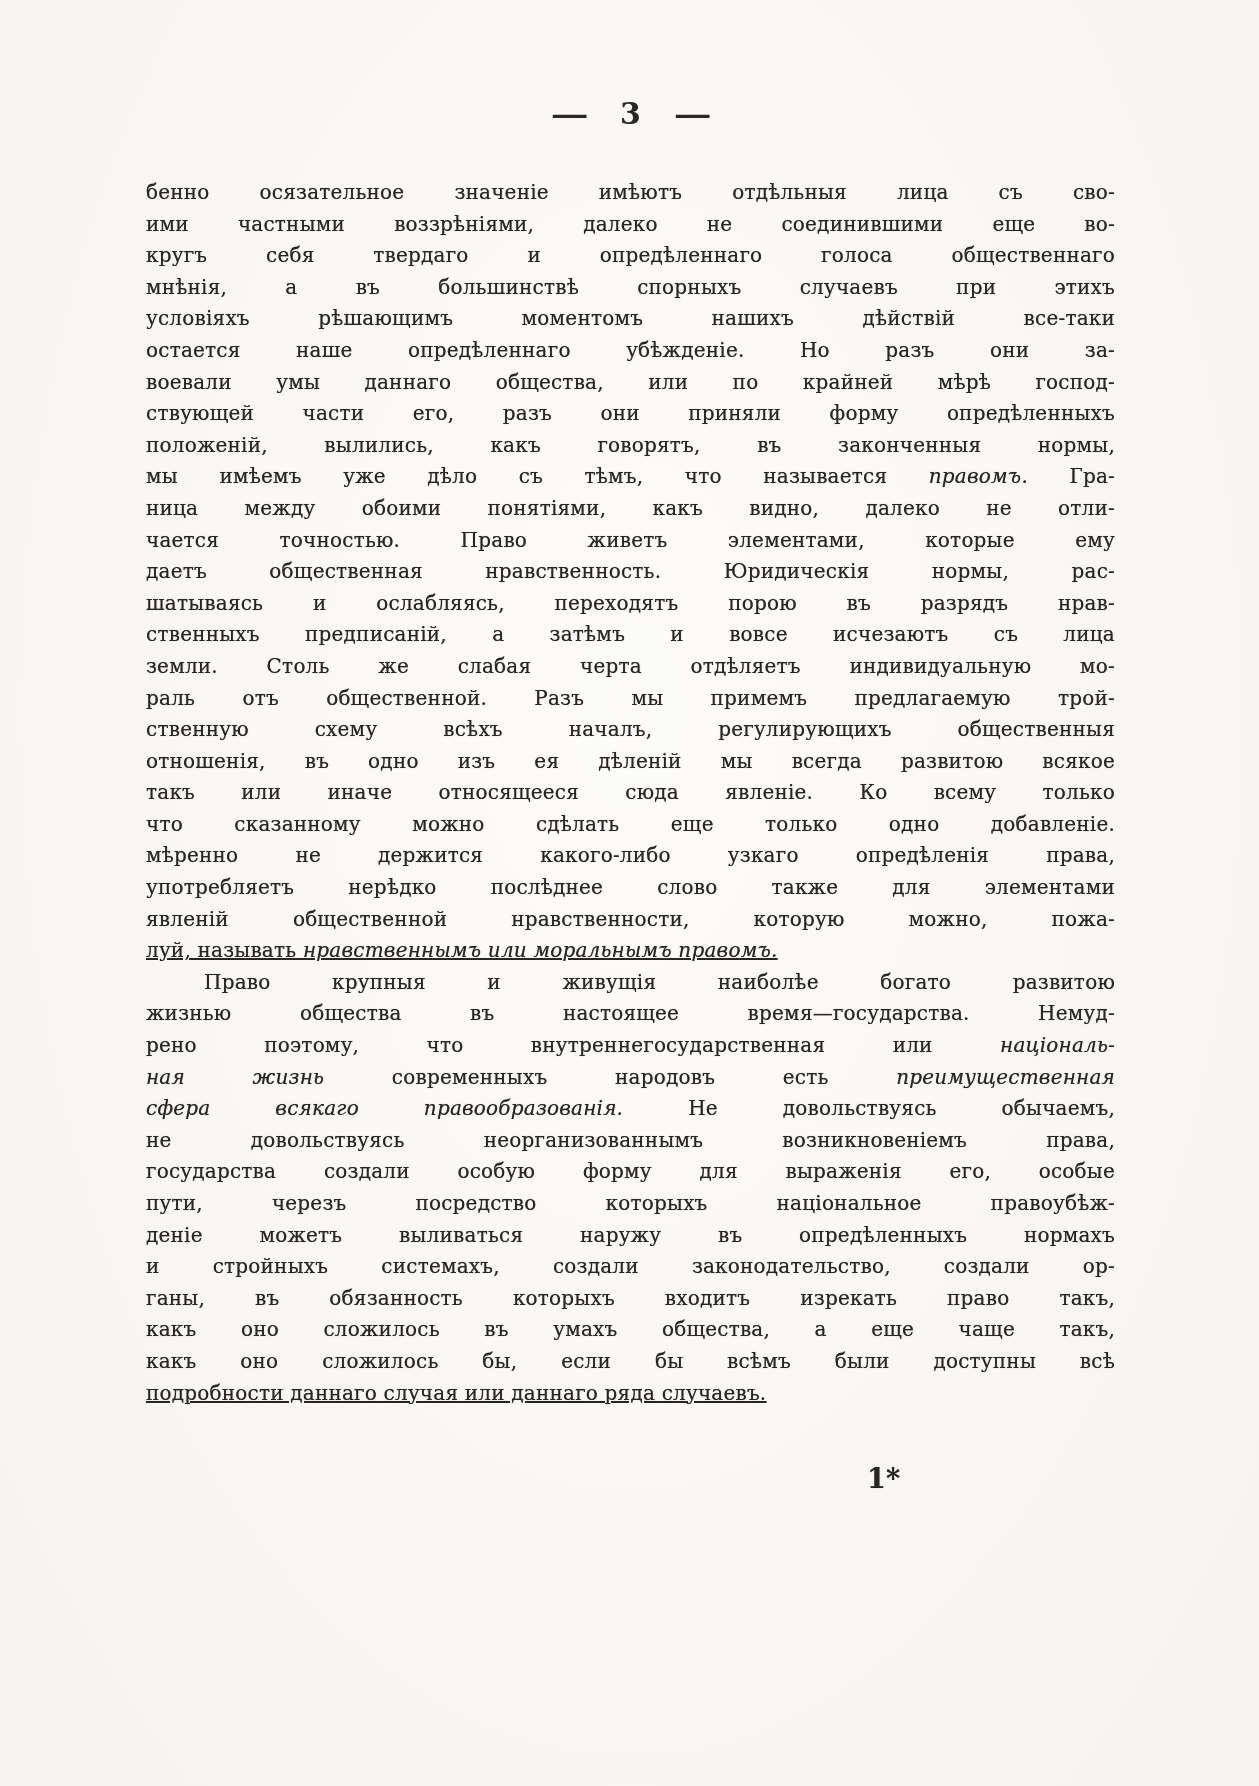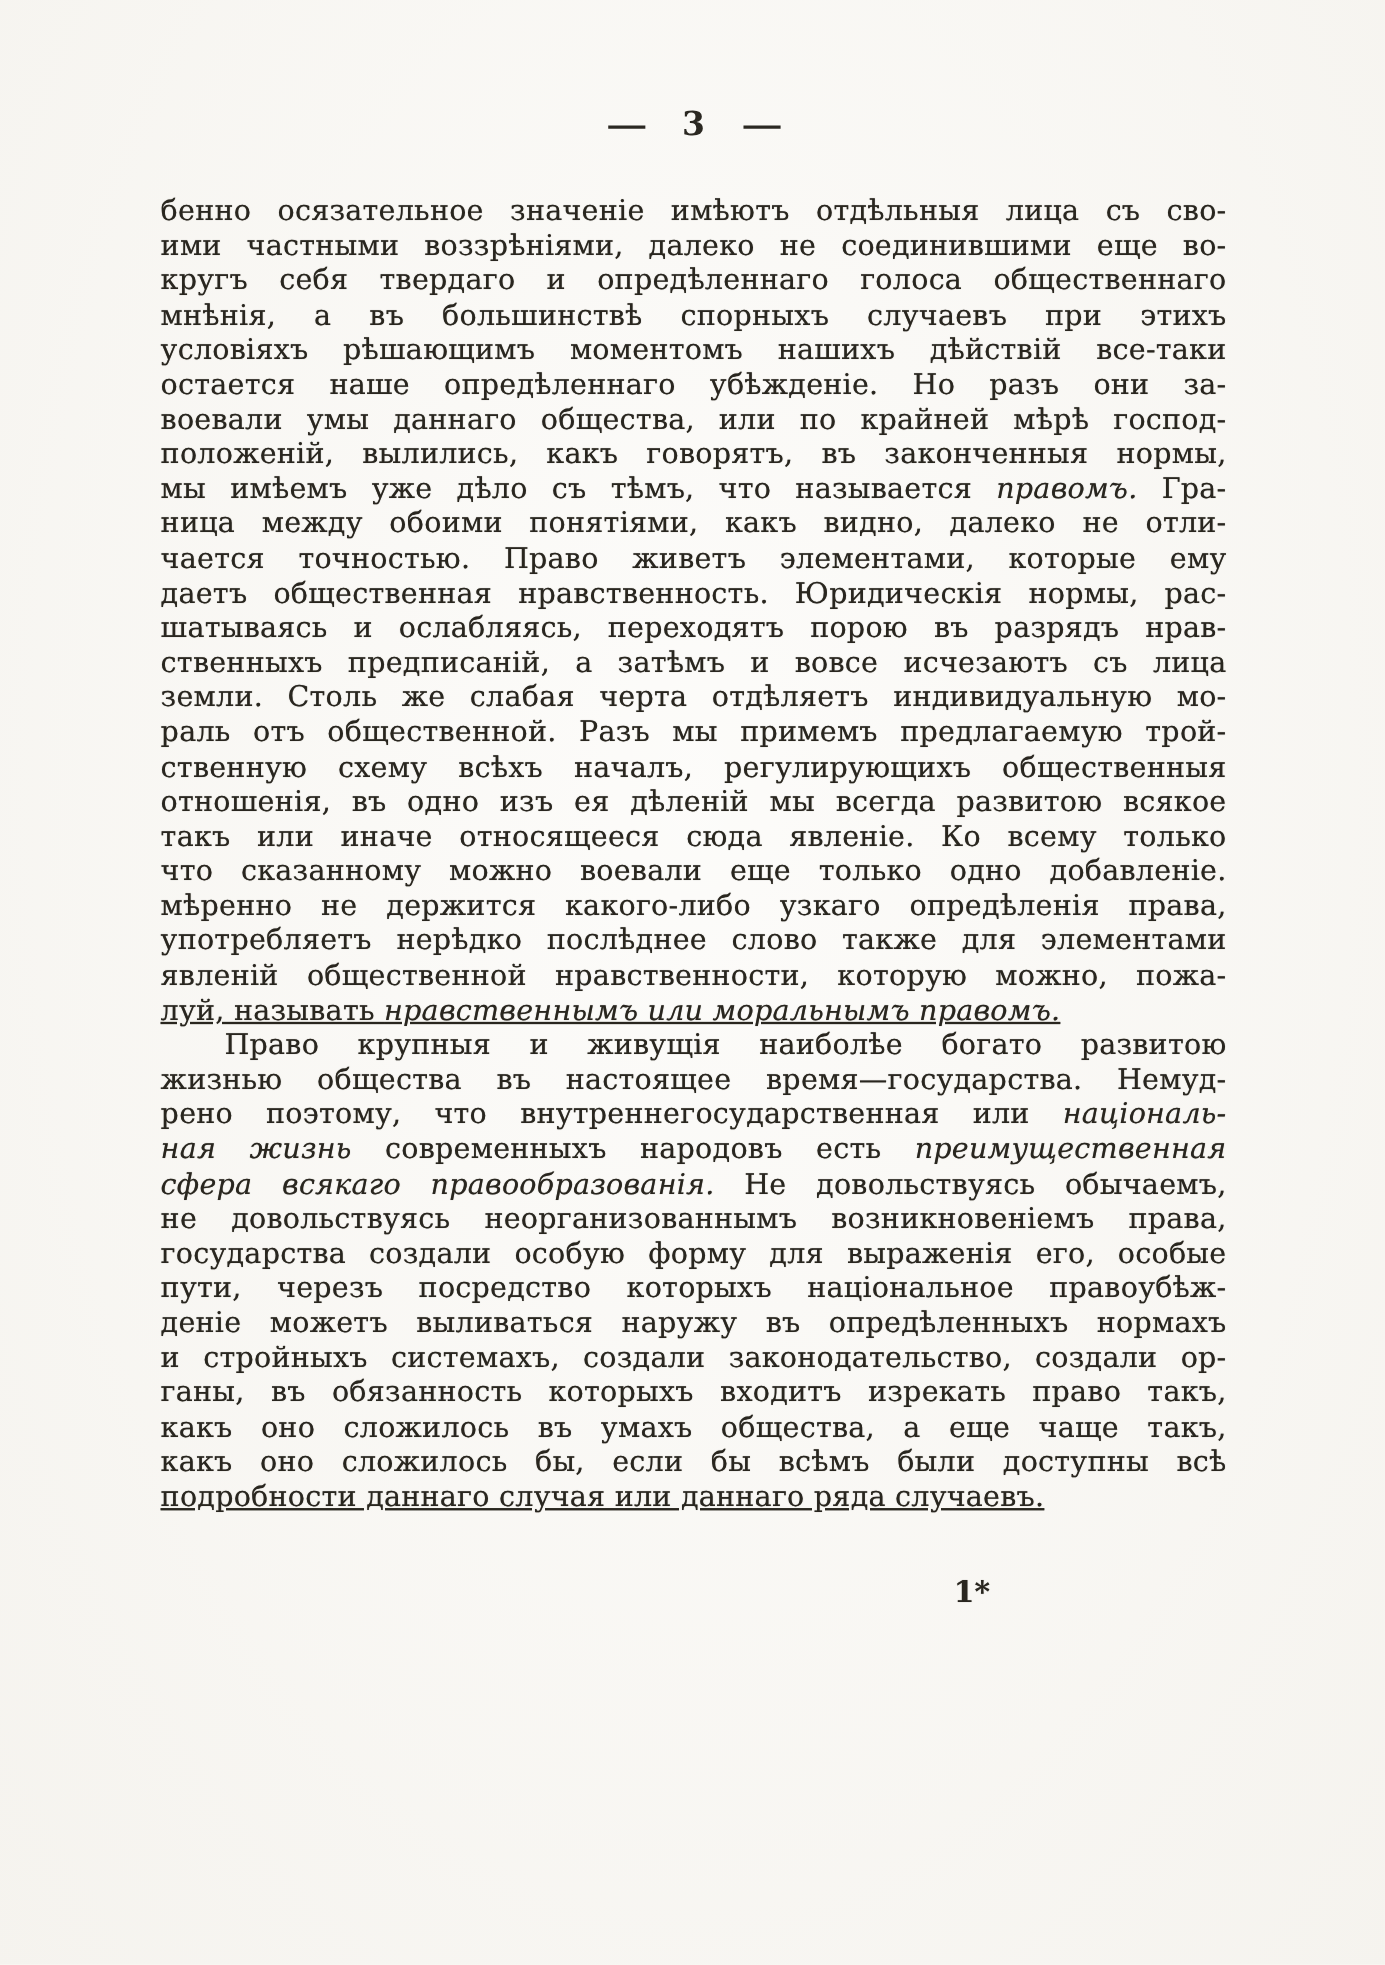--- a/index.html
+++ b/index.html
@@ -38,21 +38,21 @@
   }
   .page-header .num {
     font-weight: bold;
     font-size: 30px;
     margin: 0 14px;
   }
   .text-block {
     width: 100%;
   }
   .line {
-    font-size: 26px;
+    font-size: 20px;
     line-height: 31.6px;
     text-align: justify;
     text-align-last: justify;
     white-space: normal;
     text-shadow: 0 0 0.7px rgba(42, 38, 30, 0.65);
     letter-spacing: 0.2px;
   }
   .line.para-end {
     text-align-last: left;
     text-decoration: underline;
@@ -82,33 +82,34 @@
   </header>
 
   <main class="text-block" id="text-block">
       <div class="line"><span>бенно осязательное значеніе имѣютъ отдѣльныя лица съ сво-</span></div>
       <div class="line"><span>ими частными воззрѣніями, далеко не соединившими еще во-</span></div>
       <div class="line"><span>кругъ себя твердаго и опредѣленнаго голоса общественнаго</span></div>
       <div class="line"><span>мнѣнія, а въ большинствѣ спорныхъ случаевъ при этихъ</span></div>
       <div class="line"><span>условіяхъ рѣшающимъ моментомъ нашихъ дѣйствій все-таки</span></div>
       <div class="line"><span>остается наше опредѣленнаго убѣжденіе. Но разъ они за-</span></div>
       <div class="line"><span>воевали умы даннаго общества, или по крайней мѣрѣ господ-</span></div>
+      <div class="line"><span>ствующей части его, разъ они приняли форму опредѣленныхъ</span></div>
       <div class="line"><span>положеній, вылились, какъ говорятъ, въ законченныя нормы,</span></div>
       <div class="line"><span>мы имѣемъ уже дѣло съ тѣмъ, что называется </span><span class="it">правомъ.</span><span> Гра-</span></div>
       <div class="line"><span>ница между обоими понятіями, какъ видно, далеко не отли-</span></div>
       <div class="line"><span>чается точностью. Право живетъ элементами, которые ему</span></div>
       <div class="line"><span>даетъ общественная нравственность. Юридическія нормы, рас-</span></div>
       <div class="line"><span>шатываясь и ослабляясь, переходятъ порою въ разрядъ нрав-</span></div>
       <div class="line"><span>ственныхъ предписаній, а затѣмъ и вовсе исчезаютъ съ лица</span></div>
       <div class="line"><span>земли. Столь же слабая черта отдѣляетъ индивидуальную мо-</span></div>
       <div class="line"><span>раль отъ общественной. Разъ мы примемъ предлагаемую трой-</span></div>
       <div class="line"><span>ственную схему всѣхъ началъ, регулирующихъ общественныя</span></div>
       <div class="line"><span>отношенія, въ одно изъ ея дѣленій мы всегда развитою всякое</span></div>
       <div class="line"><span>такъ или иначе относящееся сюда явленіе. Ко всему только</span></div>
-      <div class="line"><span>что сказанному можно воевали еще только одно добавленіе.</span></div>
+      <div class="line"><span>что сказанному можно сдѣлать еще только одно добавленіе.</span></div>
       <div class="line"><span>мѣренно не держится какого-либо узкаго опредѣленія права,</span></div>
       <div class="line"><span>употребляетъ нерѣдко послѣднее слово также для элементами</span></div>
       <div class="line"><span>явленій общественной нравственности, которую можно, пожа-</span></div>
       <div class="line para-end"><span>луй, называть </span><span class="it">нравственнымъ или моральнымъ правомъ.</span></div>
       <div class="line indented"><span>Право крупныя и живущія наиболѣе богато развитою</span></div>
       <div class="line"><span>жизнью общества въ настоящее время—государства. Немуд-</span></div>
       <div class="line"><span>рено поэтому, что внутреннегосударственная или </span><span class="it">національ-</span></div>
       <div class="line"><span class="it">ная жизнь</span><span> современныхъ народовъ есть </span><span class="it">преимущественная</span></div>
       <div class="line"><span class="it">сфера всякаго правообразованія.</span><span> Не довольствуясь обычаемъ,</span></div>
       <div class="line"><span>не довольствуясь неорганизованнымъ возникновеніемъ права,</span></div>

